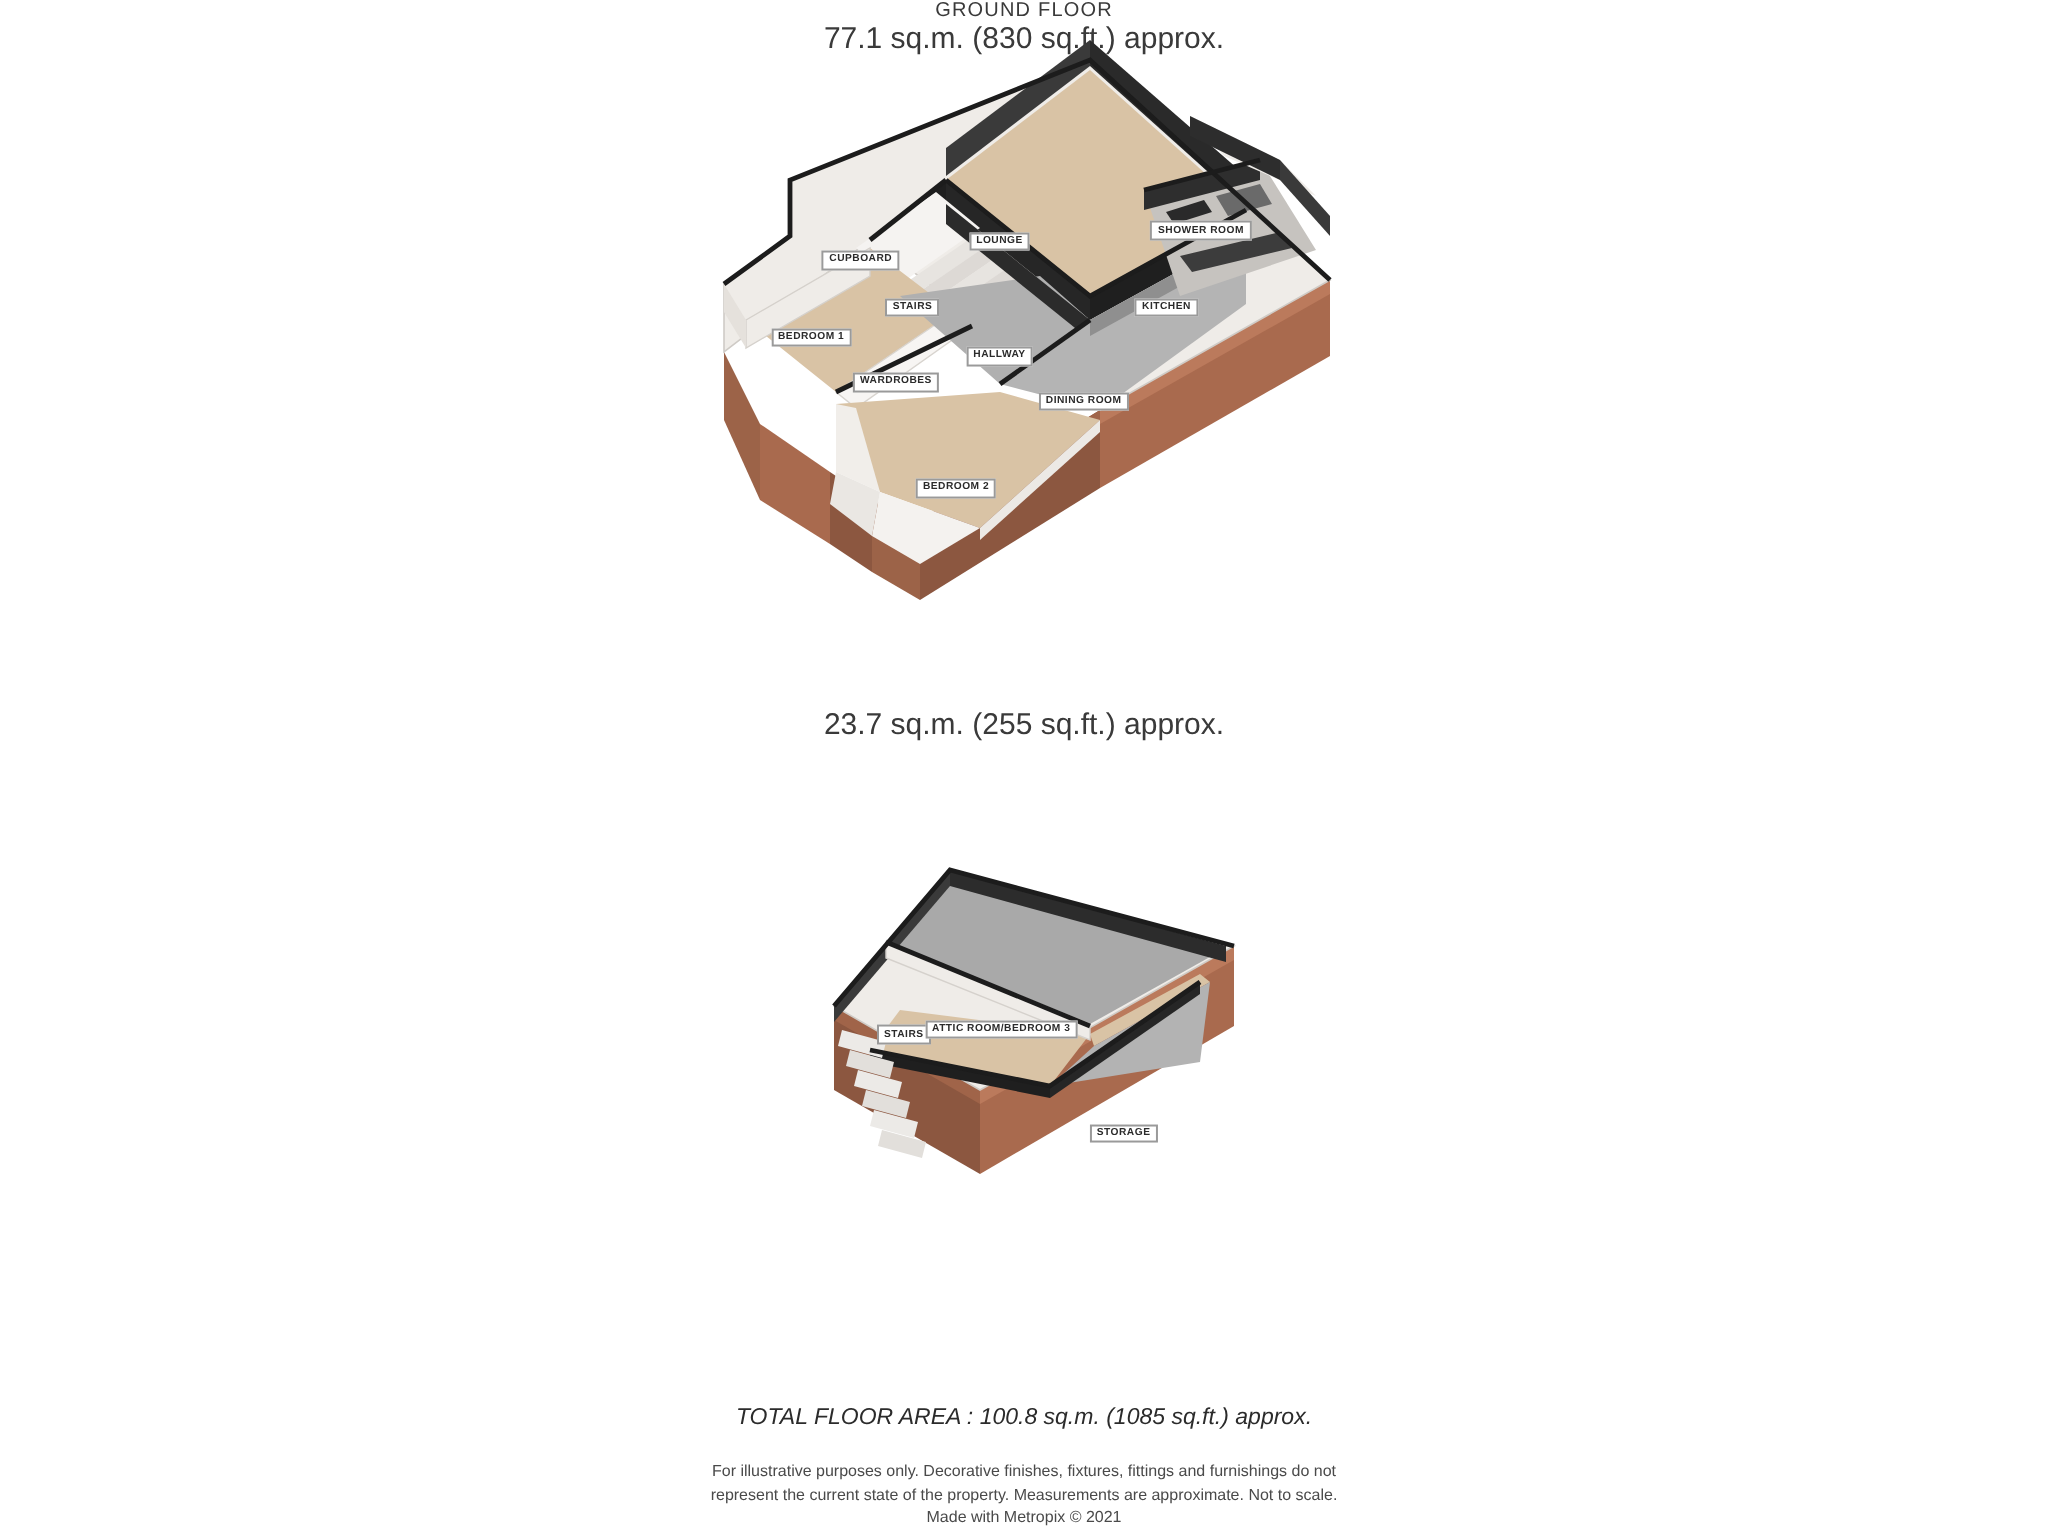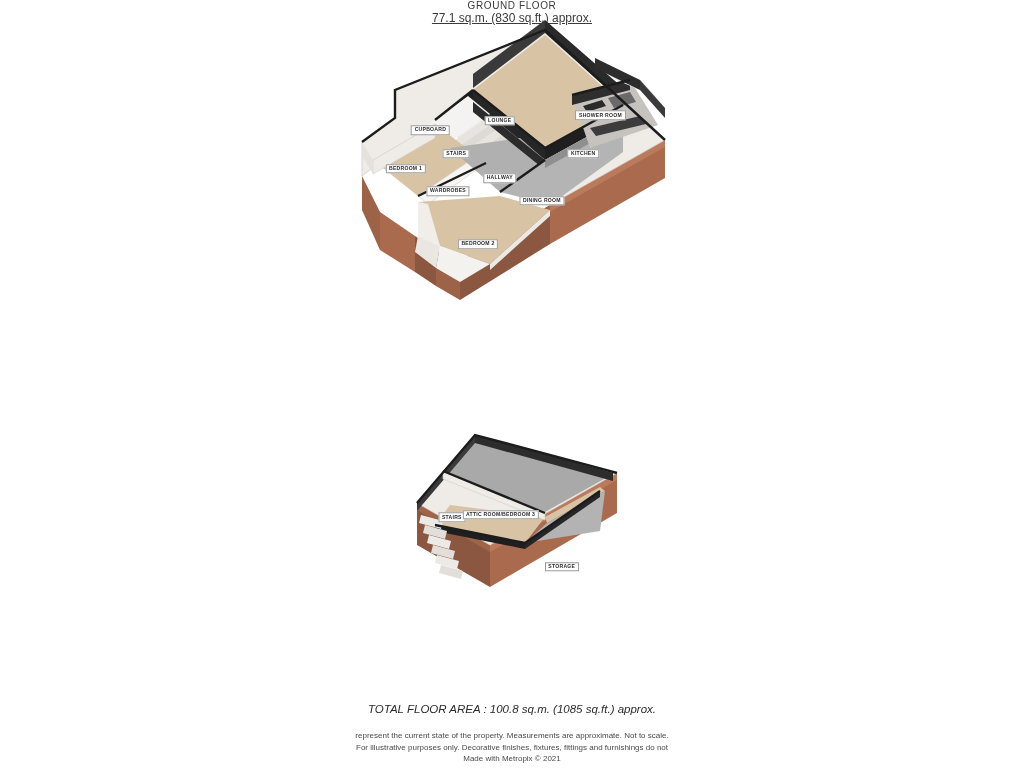--- a/index.html
+++ b/index.html
@@ -21,24 +21,23 @@
     width: 100%;
     text-align: center;
     left: 0;
   }
   .floor-heading .title {
     font-size: 10px;
     letter-spacing: 0.6px;
     color: #3a3a3a;
   }
   .floor-heading .sub {
-    font-size: 12px;
+    font-size: 15px;
     color: #3a3a3a;
     margin-top: 0;
-    text-decoration: underline;
   }
 
   #gf-heading { top: 0px; }
   #ff-heading { top: 354px; }
 
   .plan {
     position: absolute;
   }
 
   
@@ -173,20 +172,21 @@
   <div class="label" style="left:33.7%; top:43.2%;">STAIRS</div>
   <div class="label" style="left:70.5%; top:43.2%;">KITCHEN</div>
   <div class="label" style="left:19.0%; top:48.0%;">BEDROOM 1</div>
   <div class="label" style="left:46.3%; top:51.0%;">HALLWAY</div>
   <div class="label" style="left:31.3%; top:55.2%;">WARDROBES</div>
   <div class="label" style="left:58.5%; top:58.3%;">DINING ROOM</div>
   <div class="label" style="left:40.0%; top:72.3%;">BEDROOM 2</div>
 </div>
 
 <div class="floor-heading" id="ff-heading">
+  <div class="sub">23.7 sq.m. (255 sq.ft.) approx.</div>
 </div>
 
 <div class="plan" id="first-floor">
   <svg width="240" height="210" viewBox="0 0 240 210">
 
     <polygon points="95,120 222,48 222,88 95,162" fill="#a96a4e"></polygon>
     <polygon points="95,120 95,162 22,120 22,78" fill="#8c5740"></polygon>
     <polygon points="22,78 95,120 95,127 22,85" fill="#a06449"></polygon>
     <polygon points="95,120 222,48 222,55 95,127" fill="#bb7a5c"></polygon>
 
@@ -222,16 +222,16 @@
   </svg>
 
   <div class="label" style="left:23.7%; top:44.0%;">STAIRS</div>
   <div class="label" style="left:44.0%; top:42.8%;">ATTIC ROOM/BEDROOM 3</div>
   <div class="label" style="left:69.5%; top:67.5%;">STORAGE</div>
 </div>
 
 <div class="total">TOTAL FLOOR AREA : 100.8 sq.m. (1085 sq.ft.) approx.</div>
 
 <div class="disclaimer">
+  <div>For illustrative purposes only. Decorative finishes, fixtures, fittings and furnishings do not</div>
   <div>represent the current state of the property. Measurements are approximate. Not to scale.</div>
-  <div>For illustrative purposes only. Decorative finishes, fixtures, fittings and furnishings do not</div>
   <div>Made with Metropix © 2021</div>
 </div>
 
 </body></html>

